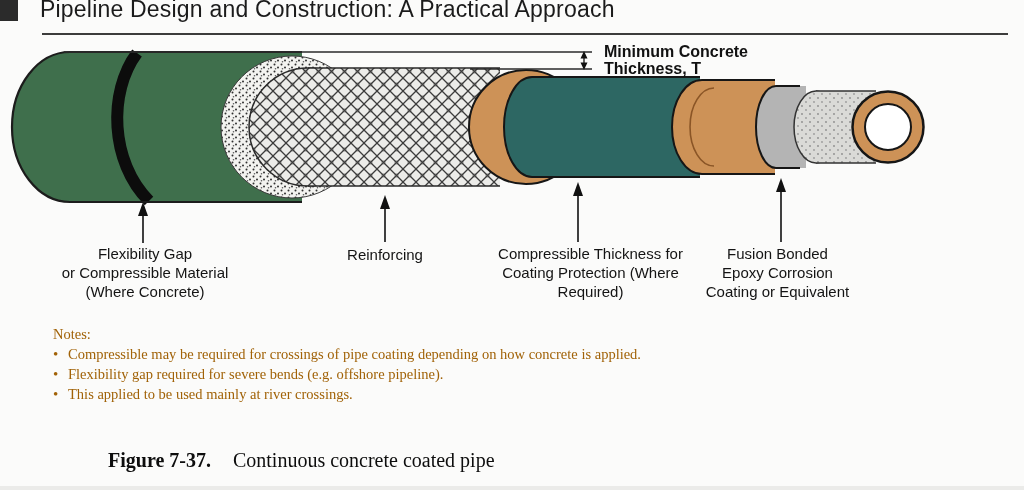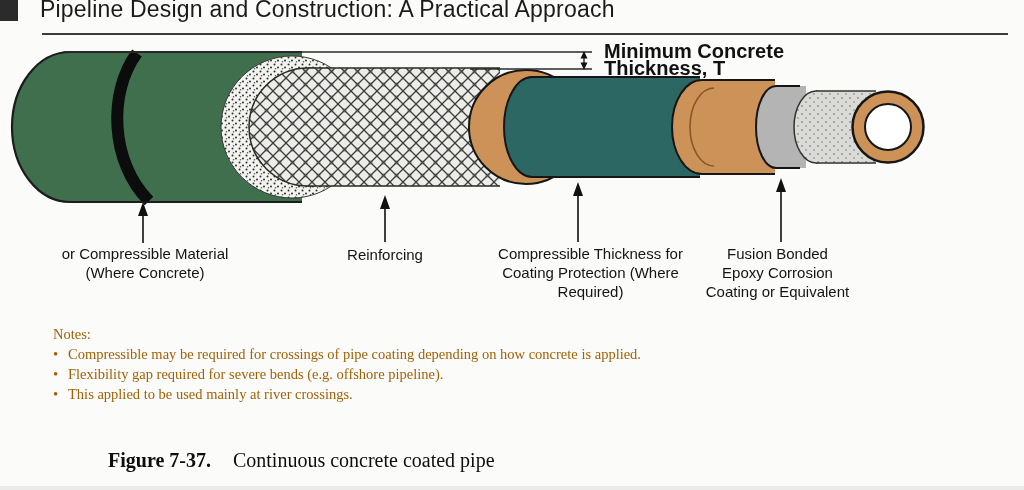--- a/index.html
+++ b/index.html
@@ -14,21 +14,21 @@
   .hdr-title{
     position:absolute;left:40px;top:-4px;
     font-size:23px;font-weight:500;color:#1b1b1b;letter-spacing:.2px;white-space:nowrap;
   }
   .hdr-rule{position:absolute;left:42px;top:33px;width:966px;height:2px;background:#3c3c3c;}
   
   svg.diagram{position:absolute;left:0;top:0;width:1024px;height:490px;}
   
   .dim-label{
     position:absolute;left:604px;top:43px;
-    font-size:20px;line-height:17px;font-weight:700;color:#111;white-space:nowrap;
+    font-size:16px;line-height:17px;font-weight:700;color:#111;white-space:nowrap;
   }
   
   .callout{
     position:absolute;text-align:center;
     font-size:15px;line-height:19px;color:#141414;font-weight:400;
   }
   .callout div{white-space:nowrap;}
   #callout-flex{left:30px;top:244px;width:230px;}
   #callout-mesh{left:310px;top:245px;width:150px;}
   #callout-comp{left:468px;top:244px;width:245px;}
@@ -128,20 +128,21 @@
       <polygon points="781,178 776,192 786,192" fill="#111"></polygon>
     </g>
   </svg>
 
   <div class="dim-label">
     <div>Minimum Concrete</div>
     <div>Thickness, T</div>
   </div>
 
   <div class="callout" id="callout-flex">
+    <div>Flexibility Gap</div>
     <div>or Compressible Material</div>
     <div>(Where Concrete)</div>
   </div>
   <div class="callout" id="callout-mesh">
     <div>Reinforcing</div>
   </div>
   <div class="callout" id="callout-comp">
     <div>Compressible Thickness for</div>
     <div>Coating Protection (Where</div>
     <div>Required)</div>

